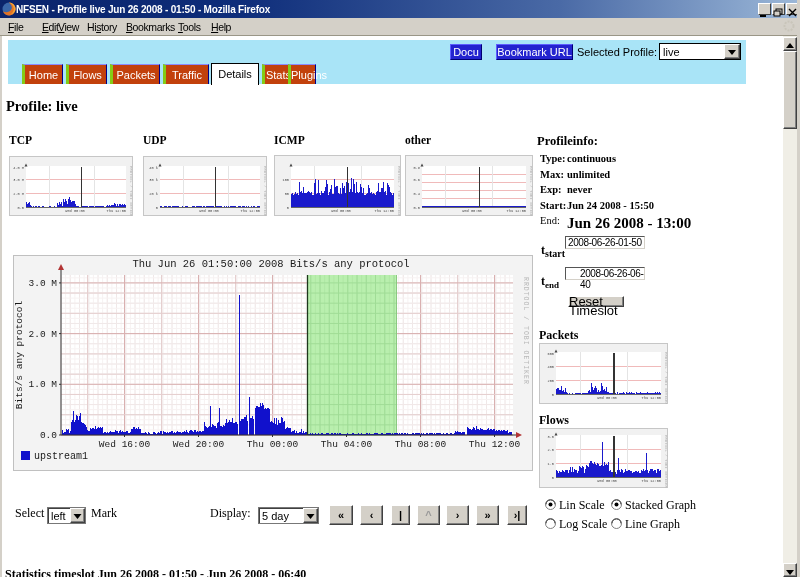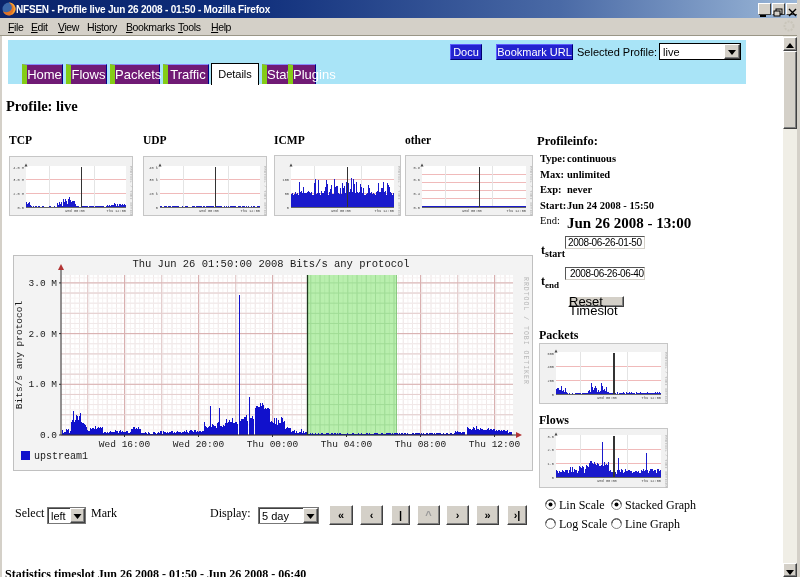--- a/index.html
+++ b/index.html
@@ -1,17 +1,17 @@
 <!DOCTYPE html>
 <html><head><meta charset="utf-8"><style>*{margin:0;padding:0;box-sizing:border-box}
 html,body{width:800px;height:577px;overflow:hidden;background:#fff;font-family:"Liberation Sans",sans-serif;position:relative}
 .abs{position:absolute}
 .ser{font-family:"Liberation Serif",serif}
 .btn3d{background:#d4d0c8;border-top:1px solid #fff;border-left:1px solid #fff;border-right:1px solid #404040;border-bottom:1px solid #404040;box-shadow:inset -1px -1px 0 #808080}
-.tab{position:absolute;top:64px;height:20px;background:#701a75;color:#fff;font-size:13px;text-align:center;line-height:20px;border-left:5px solid #84cc16;border-top:1px solid #8a8aff;border-right:1px solid #00008b}
+.tab{position:absolute;top:64px;height:20px;background:#c2410c;color:#fff;font-size:11px;text-align:center;line-height:20px;border-left:3px solid #84cc16;border-top:1px solid #8a8aff;border-right:1px solid #00008b}
 .navbtn{position:absolute;top:44px;height:16px;background:#2323cf;color:#fff;font-size:11px;text-align:center;line-height:15px;border:1px solid #5c5cff;border-right-color:#000070;border-bottom-color:#000070}
 .winbtn{position:absolute;top:3px;width:13px;height:12px;background:#d4d0c8;border-top:1px solid #fff;border-left:1px solid #fff;border-right:1px solid #404040;border-bottom:1px solid #404040}
 </style></head><body>
 <div class="abs" style="left:0;top:0;width:800px;height:18px;background:linear-gradient(to right,#0b246b 0%,#0e2d7a 30%,#4a6aa6 70%,#9cb8d8 100%)"></div>
 <svg class="abs" style="left:2px;top:2px" width="14" height="14">
     <circle cx="7" cy="7" r="6.5" fill="#3a66a8"></circle>
     <path d="M7 0.5 A6.5 6.5 0 1 1 0.9 9.2 C2.5 10.5 5 10.8 7.2 9.6 C9.8 8.2 10.4 5.2 9.2 3.2 C8.6 2.1 7.6 1.2 7 0.5Z" fill="#e37222"></path>
     <path d="M7 0.5 C9.5 1.5 11.5 3.6 11.8 6.5 C12 9 10.5 11.5 8.2 12.6 C10.8 12.2 13.4 10 13.5 7 C13.6 3.7 10.8 0.6 7 0.5Z" fill="#f6a636"></path>
   </svg>
 <div class="abs" style="left:16px;top:4px;color:#fff;font-size:10px;font-weight:bold;letter-spacing:-0.2px">NFSEN - Profile live Jun 26 2008 - 01:50 - Mozilla Firefox</div>
@@ -21,21 +21,21 @@
 <div class="winbtn" style="left:772px"><svg width="11" height="10">
       <rect x="3" y="1" width="6" height="5" fill="none" stroke="#000"></rect>
       <rect x="1" y="3" width="6" height="5" fill="#d4d0c8" stroke="#000"></rect>
     </svg></div>
 <div class="winbtn" style="left:786px"><svg width="11" height="10">
       <path d="M2 1 L9 8 M9 1 L2 8" stroke="#000" stroke-width="1.4"></path>
     </svg></div>
 <div class="abs" style="left:0;top:18px;width:800px;height:18px;background:#d4d0c8;border-bottom:1px solid #9a9687"></div>
 <div class="abs" style="left:0px;top:21px;font-size:10.5px;letter-spacing:-0.4px;color:#000">
     <span style="position:absolute;left:8px"><u>F</u>ile</span>
-    <span style="position:absolute;left:31px"><u>E</u>dit</span>
+    <span style="position:absolute;left:42px"><u>E</u>dit</span>
     <span style="position:absolute;left:58px"><u>V</u>iew</span>
     <span style="position:absolute;left:87px">Hi<u>s</u>tory</span>
     <span style="position:absolute;left:126px"><u>B</u>ookmarks</span>
     <span style="position:absolute;left:178px"><u>T</u>ools</span>
     <span style="position:absolute;left:211px"><u>H</u>elp</span>
   </div>
 <svg class="abs" style="left:782px;top:19px" width="14" height="14">
     <circle cx="7" cy="7" r="4.5" fill="none" stroke="#c9c5ba" stroke-width="2" stroke-dasharray="2 1.2"></circle>
   </svg>
 <div class="abs" style="left:0;top:36px;width:2px;height:541px;background:#d4d0c8"></div>
@@ -163,21 +163,21 @@
 <div class="abs ser" style="left:567px;top:153.0px;font-size:10.5px;font-weight:bold">continuous</div>
 <div class="abs ser" style="left:540px;top:168.5px;font-size:10.5px;font-weight:bold">Max:</div>
 <div class="abs ser" style="left:567px;top:168.5px;font-size:10.5px;font-weight:bold">unlimited</div>
 <div class="abs ser" style="left:540px;top:184.0px;font-size:10.5px;font-weight:bold">Exp:</div>
 <div class="abs ser" style="left:567px;top:184.0px;font-size:10.5px;font-weight:bold">never</div>
 <div class="abs ser" style="left:540px;top:199.5px;font-size:10.5px;font-weight:bold">Start:</div>
 <div class="abs ser" style="left:567px;top:199.5px;font-size:10.5px;font-weight:bold">Jun 24 2008 - 15:50</div>
 <div class="abs ser" style="left:540px;top:215.0px;font-size:10.5px;font-weight:normal">End:</div>
 <div class="abs ser" style="left:567px;top:215.0px;font-size:15px;font-weight:bold">Jun 26 2008 - 13:00</div>
 <div class="abs" style="left:565px;top:236px;width:80px;height:13px;background:#fff;border-top:1.5px solid #555;border-left:1.5px solid #555;border-right:1px solid #d4d0c8;border-bottom:1px solid #d4d0c8;font-size:10px;letter-spacing:-0.4px;line-height:11px;padding-left:2px">2008-06-26-01-50</div>
-<div class="abs" style="left:565px;top:267px;width:80px;height:13px;background:#fff;border-top:1.5px solid #555;border-left:1.5px solid #555;border-right:1px solid #d4d0c8;border-bottom:1px solid #d4d0c8;font-size:10px;letter-spacing:-0.4px;line-height:11px;padding-left:4px">2008-06-26-06-40</div>
+<div class="abs" style="left:565px;top:267px;width:80px;height:13px;background:#fff;border-top:1.5px solid #555;border-left:1.5px solid #555;border-right:1px solid #d4d0c8;border-bottom:1px solid #d4d0c8;font-size:10px;letter-spacing:-0.4px;line-height:11px;padding-left:14px">2008-06-26-06-40</div>
 <div class="abs ser" style="left:541px;top:243px;font-size:12px;font-weight:bold">t<sub style="font-size:10px">start</sub></div>
 <div class="abs ser" style="left:541px;top:274px;font-size:12px;font-weight:bold">t<sub style="font-size:9px">end</sub></div>
 <div class="btn3d abs" style="left:568px;top:296px;width:56px;height:11px;font-size:13px;text-align:left;line-height:9px">Reset Timeslot</div>
 <div class="abs ser" style="left:539px;top:328px;font-size:12px;font-weight:bold">Packets</div>
 <svg style="position:absolute;left:539px;top:343px" width="129" height="61" xmlns="http://www.w3.org/2000/svg">
     <rect x="0" y="0" width="129" height="61" fill="#f1f1f1"></rect>
     <rect x="0.5" y="0.5" width="128" height="60" fill="none" stroke="#c6c6c6"></rect>
     <rect x="17" y="9" width="105" height="42" fill="#ffffff"></rect>
     <line x1="17" y1="23.5" x2="122" y2="23.5" stroke="#f0baba" stroke-width="1" shape-rendering="crispEdges"></line>
     <line x1="17" y1="37.5" x2="122" y2="37.5" stroke="#f0baba" stroke-width="1" shape-rendering="crispEdges"></line>

